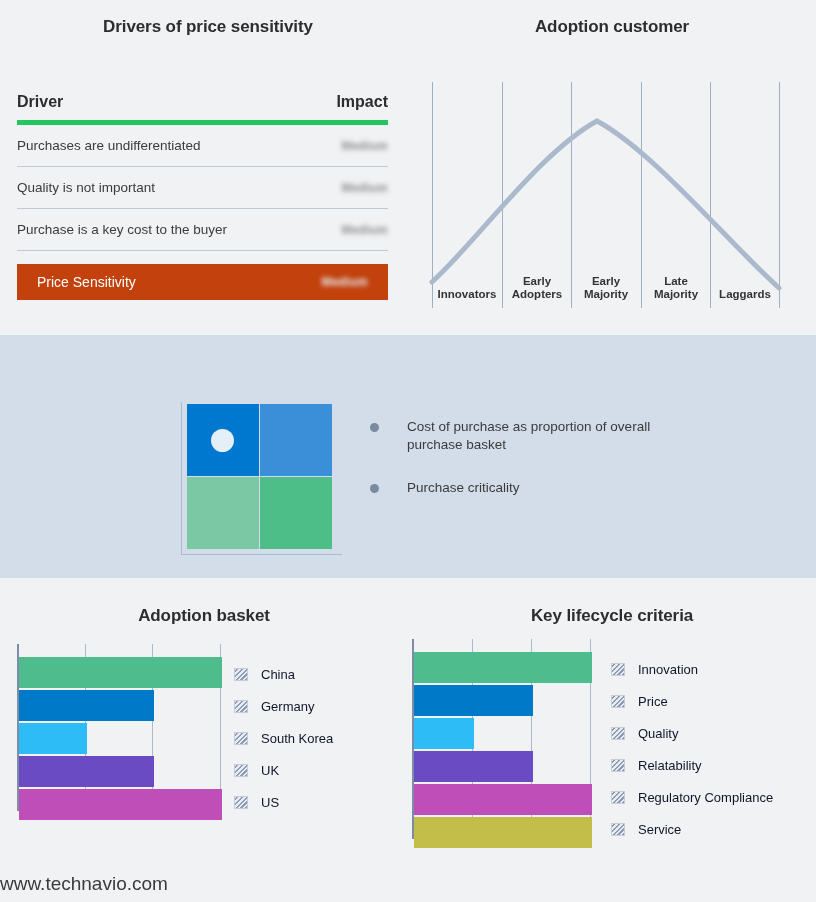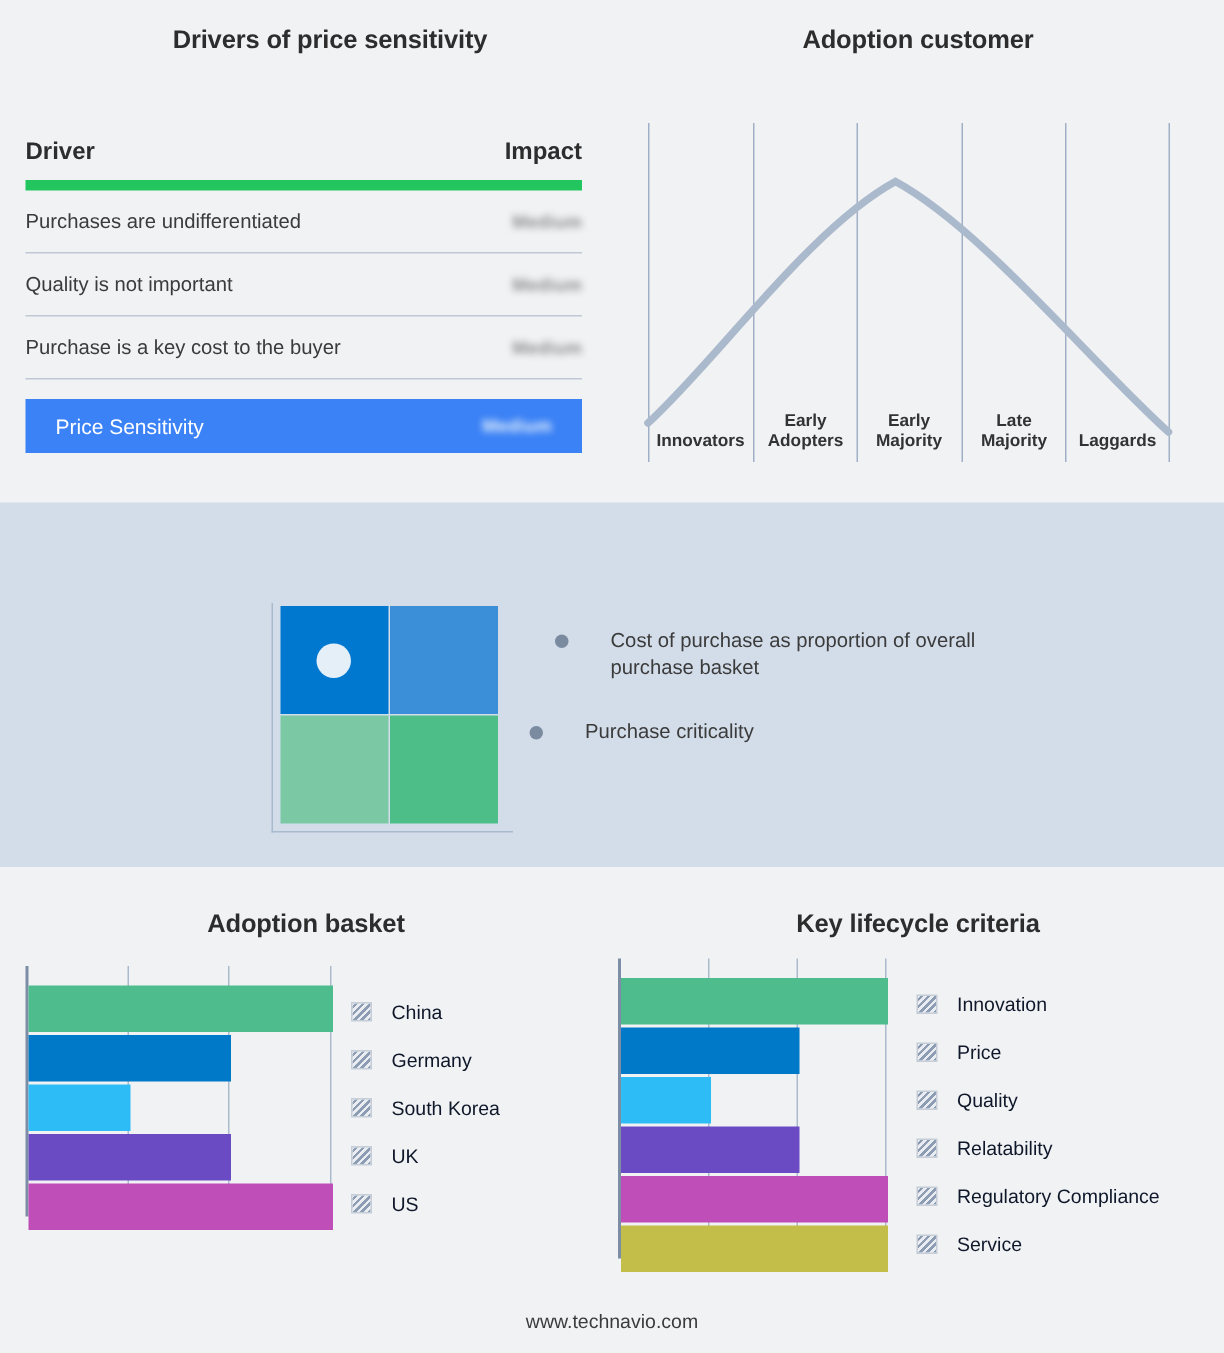--- a/index.html
+++ b/index.html
@@ -24,34 +24,34 @@
     position: absolute;
     font-size: 17px;
     font-weight: bold;
     color: #2d2d2d;
     text-align: center;
     letter-spacing: -0.1px;
   }
 
   
   #drivers-panel { position: absolute; left: 0; top: 0; width: 408px; height: 335px; }
-  #drivers-title { left: 16px; top: 17px; width: 408px; }
+  #drivers-title { left: 4px; top: 17px; width: 408px; }
 
   #drivers-table {
     position: absolute;
     left: 17px;
     top: 93px;
     width: 371px;
   }
   .tbl-head {
     display: flex;
     justify-content: space-between;
     align-items: baseline;
     padding-bottom: 9px;
-    border-bottom: 7px solid #22c55e;
+    border-bottom: 5px solid #22c55e;
     text-align: center;
   }
   .tbl-head .th {
     font-size: 16px;
     font-weight: bold;
     color: #2d2d2d;
   }
   .tbl-row {
     display: flex;
     justify-content: space-between;
@@ -67,21 +67,21 @@
     display: inline-block;
     font-size: 12px;
     color: #8e8e8e;
     filter: blur(2.6px);
     -webkit-filter: blur(2.6px);
     font-weight: 600;
     letter-spacing: 0.2px;
     user-select: none;
   }
   .tbl-row.highlight {
-    background: #3b82f6;
+    background: #c2410c;
     border-bottom: none;
     height: 36px;
     margin-top: 13px;
     padding: 0 20px 0 20px;
     box-sizing: border-box;
   }
   .tbl-row.highlight .driver-cell {
     color: #ffffff;
     font-size: 14px;
   }
@@ -184,22 +184,22 @@
     font-size: 13px;
     color: #0f172a;
     white-space: nowrap;
   }
 
   
   #footer {
     position: absolute;
     left: 0; top: 873px;
     width: 816px;
-    text-align: center;
-    font-size: 13px;
+    text-align: left;
+    font-size: 19px;
     color: #3b3b3b;
   }
 </style>
 </head>
 <body>
 
 <div id="page">
 
   <div id="drivers-panel">
     <div class="panel-title" id="drivers-title">Drivers of price sensitivity</div>
@@ -278,21 +278,21 @@
       </div>
       <div class="quad-cell" style="left:73px; top:0; background:#3a8fd8;"></div>
       <div class="quad-cell" style="left:0; top:73px; background:#7bc8a4;"></div>
       <div class="quad-cell" style="left:73px; top:73px; background:#4ebe89;"></div>
     </div>
 
     <div class="basket-legend-item" style="left:370px; top:83px;">
       <span class="bullet"></span>
       <span class="txt">Cost of purchase as proportion of overall purchase basket</span>
     </div>
-    <div class="basket-legend-item" style="left:353px; top:144px;">
+    <div class="basket-legend-item" style="left:370px; top:144px;">
       <span class="bullet"></span>
       <span class="txt">Purchase criticality</span>
     </div>
   </div>
 
   <div id="adoption-panel">
     <div class="panel-title" id="adoption-title" style="left:0;width:408px;">Adoption basket</div>
 
     <div class="bar-plot" style="left:17px; top:66px; width:205px; height:167px;">
       <div class="axis-line" style="left:0; top:0; width:2px; height:167px;"></div>

